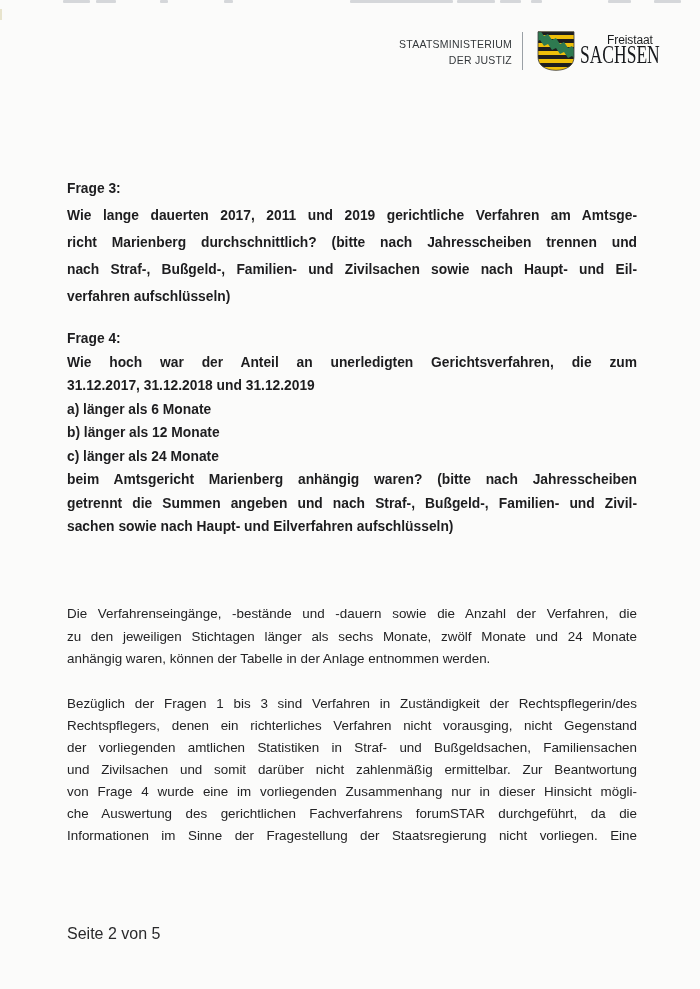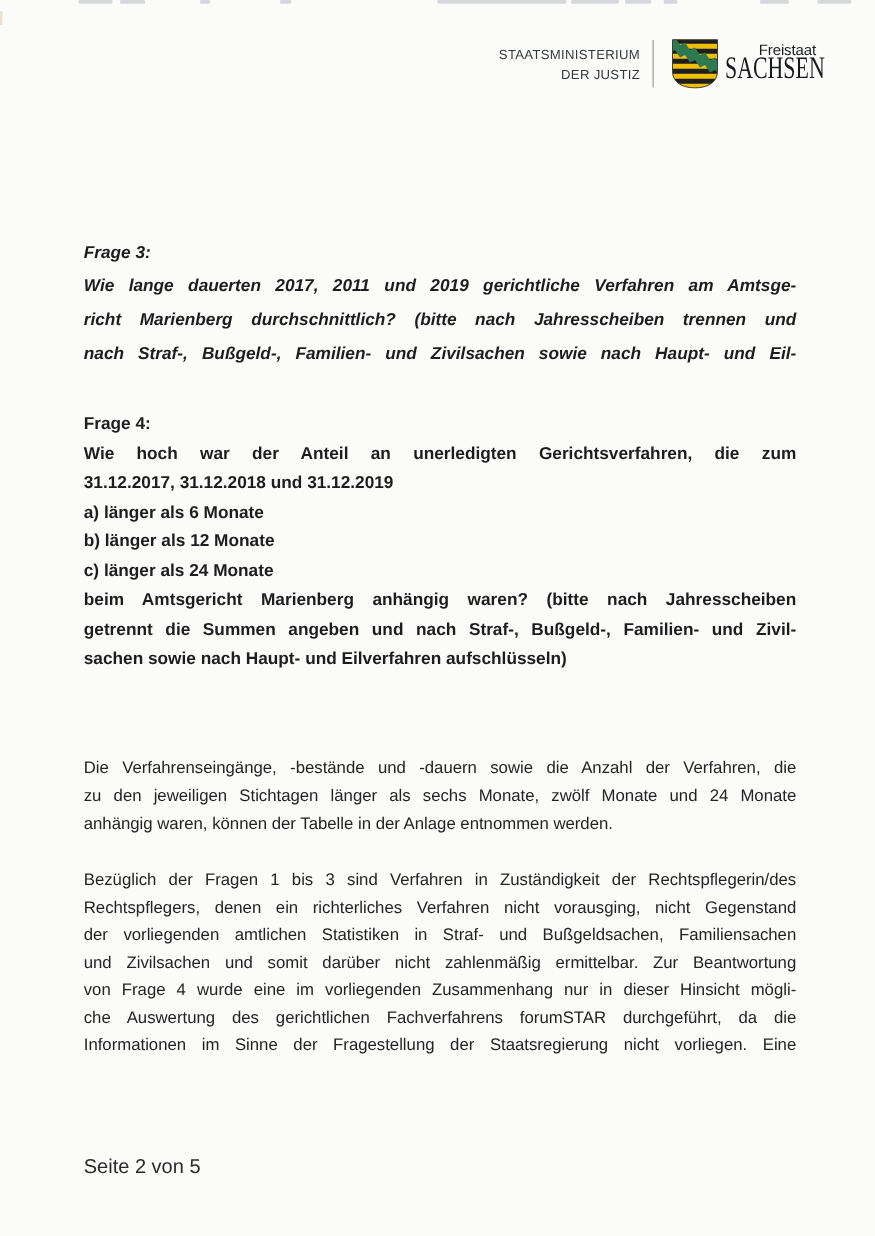--- a/index.html
+++ b/index.html
@@ -24,21 +24,21 @@
   .sachsen{
     left:580px;top:41px;font-family:"Liberation Serif", serif;font-size:25px;
     color:#17191c;transform:scaleX(0.70);transform-origin:left top;letter-spacing:0px;
     white-space:nowrap;
   }
   
   .col{left:67px;width:570px;}
   .ln{text-align:justify;text-align-last:justify;}
   .ln.n{text-align:left;text-align-last:left;}
   .bold-block{font-weight:bold;color:#1d1d1f;font-size:13.8px;}
-  .frage3{top:188px;line-height:27px;font-style:italic;}
+  .frage3{top:175px;line-height:27px;}
   .frage4{top:327px;line-height:23.5px;}
   .reg{font-weight:normal;color:#232325;font-size:13.4px;}
   .intro{top:558px;line-height:20px;}
   .para1{top:603px;line-height:22.5px;}
   .para2{top:693px;line-height:22px;}
   .footer{left:67px;top:925px;font-size:16px;color:#2a2a2c;}
 </style>
 </head>
 <body>
 
@@ -85,20 +85,21 @@
 
     <div class="abs freistaat">Freistaat</div>
     <div class="abs sachsen">SACHSEN</div>
   </div>
 
   <div class="abs col bold-block frage3">
     <div class="ln n">Frage 3:</div>
     <div class="ln">Wie lange dauerten 2017, 2011 und 2019 gerichtliche Verfahren am Amtsge-</div>
     <div class="ln">richt Marienberg durchschnittlich? (bitte nach Jahresscheiben trennen und</div>
     <div class="ln">nach Straf-, Bußgeld-, Familien- und Zivilsachen sowie nach Haupt- und Eil-</div>
+    <div class="ln n">verfahren aufschlüsseln)</div>
   </div>
 
   <div class="abs col bold-block frage4">
     <div class="ln n">Frage 4:</div>
     <div class="ln">Wie hoch war der Anteil an unerledigten Gerichtsverfahren, die zum</div>
     <div class="ln n">31.12.2017, 31.12.2018 und 31.12.2019</div>
     <div class="ln n">a) länger als 6 Monate</div>
     <div class="ln n">b) länger als 12 Monate</div>
     <div class="ln n">c) länger als 24 Monate</div>
     <div class="ln">beim Amtsgericht Marienberg anhängig waren? (bitte nach Jahresscheiben</div>

